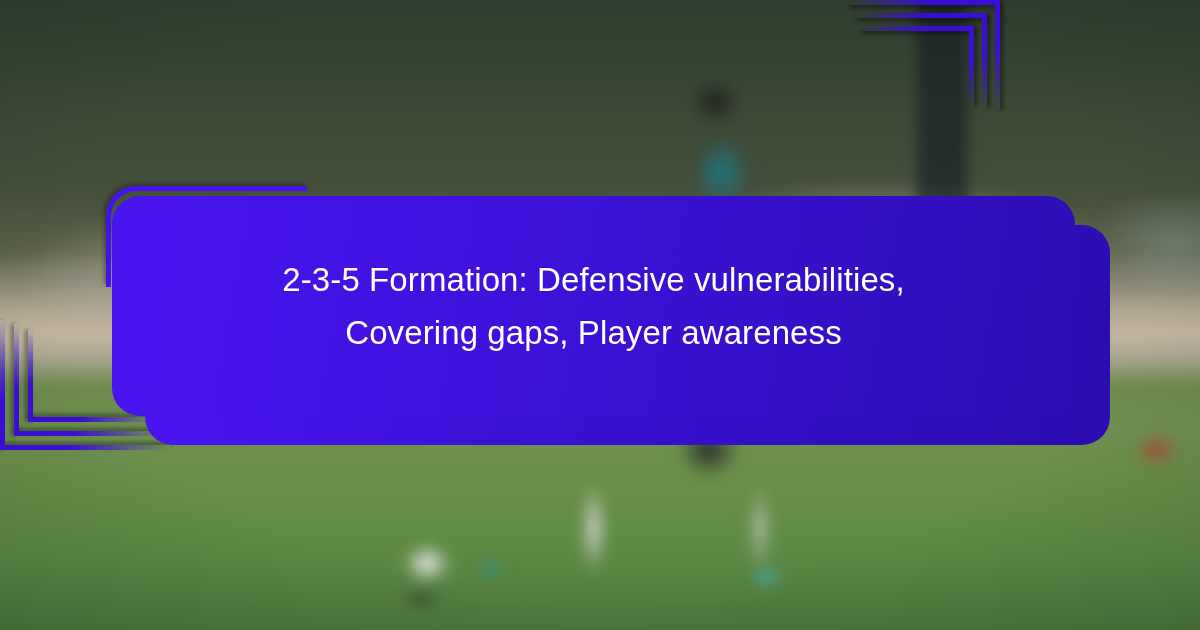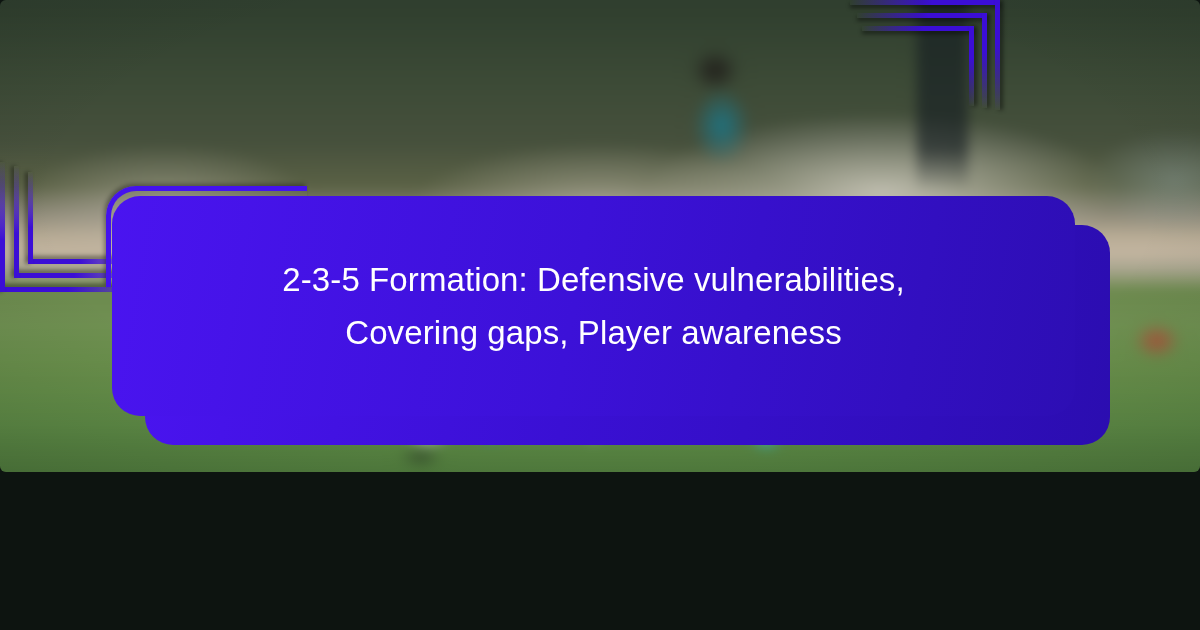--- a/index.html
+++ b/index.html
@@ -3,24 +3,23 @@
 <meta charset="utf-8">
 <style>
   html, body {
     margin: 0; padding: 0;
     width: 1200px; height: 630px;
     overflow: hidden;
     background: #0d1410;
   }
   #stage {
     position: relative;
-    width: 1200px; height: 472px;
+    width: 1200px; height: 630px;
     overflow: hidden;
     font-family: "Liberation Sans", sans-serif;
-    border-radius: 6px;
   }
 
   
   #bg {
     position: absolute; inset: -40px;
     overflow: hidden;
   }
   .bg-layer { position: absolute; inset: 0; }
 
   

